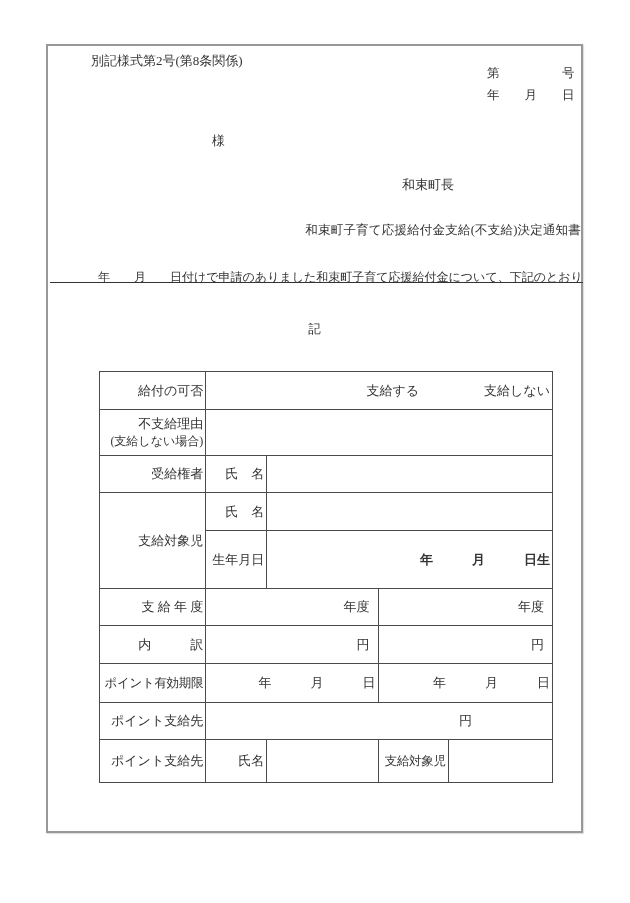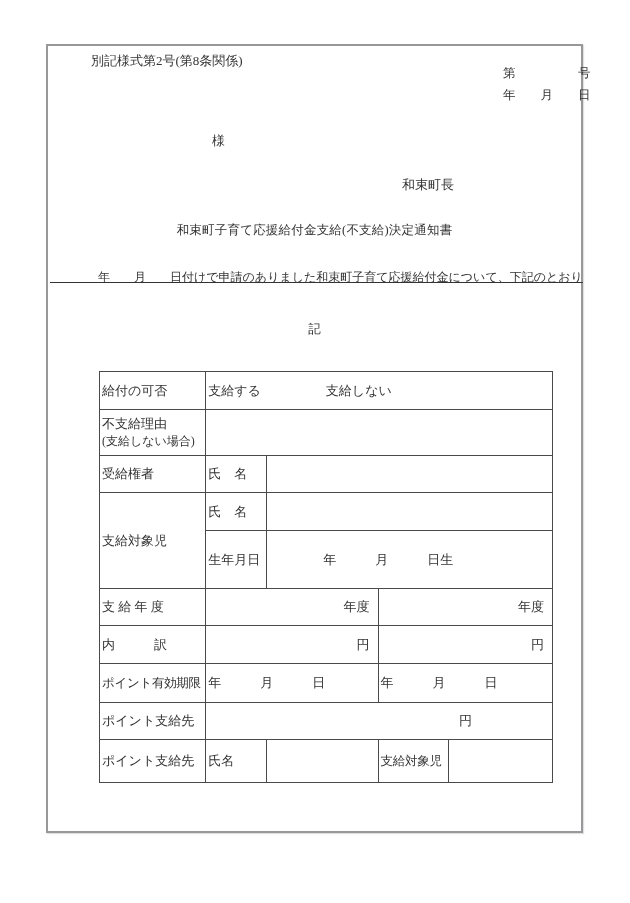--- a/index.html
+++ b/index.html
@@ -9,40 +9,40 @@
     color:#333333;
     -webkit-font-smoothing:antialiased;
   }
   .sheet{
     position:absolute;left:46px;top:44px;width:537px;height:789px;
     box-sizing:border-box;border:2px solid #98989a;background:#ffffff;
     box-shadow:1px 1px 1px rgba(0,0,0,0.12);
   }
   .abs{position:absolute;white-space:nowrap;}
   .form-label{left:23px;top:6px;font-size:13px;margin-left:20px;}
-  .doc-meta{left:439px;top:16px;font-size:12.5px;line-height:22px;text-align:left;margin-left:16px;}
+  .doc-meta{left:439px;top:16px;font-size:12.5px;line-height:22px;text-align:left;}
   .addressee{left:164px;top:86px;font-size:13px;}
   .sender{left:354px;top:130px;font-size:13px;}
-  .doc-title{left:0;top:176px;width:100%;text-align:center;font-size:12.5px;letter-spacing:0.2px;}
+  .doc-title{left:0;top:176px;width:100%;text-align:right;font-size:12.5px;letter-spacing:0.2px;}
   .body-text{left:2px;top:218px;width:531px;font-size:12px;line-height:26px;text-decoration:underline;}
   .body-line{white-space:nowrap;}
   .ki-marker{left:0;top:270px;width:100%;text-align:center;font-size:12.5px;line-height:26px;}
 
   .form-table{
     position:absolute;left:51px;top:325px;width:454px;
     border-collapse:collapse;table-layout:fixed;font-size:13px;background:#ffffff;
   }
   .form-table td{
-    border:1px solid #4a4a4a;padding:0 2px;text-align:left;vertical-align:middle;
+    border:1px solid #4a4a4a;padding:0 2px;text-align:right;vertical-align:middle;
     overflow:hidden;
   }
   .col1{width:106px;}.col2{width:61px;}.col3{width:111px;}.col4{width:70px;}.col5{width:104px;}
   .form-table td.rt{text-align:right;padding-right:8px;}
   .form-table td.padbig{padding-right:80px;}
-  .form-table td.dob{padding-left:56px;}
+  .form-table td.dob{padding-left:56px;font-weight:bold;}
   .form-table td .small{font-size:12px;}
   .form-table td.tight{font-size:12.5px;letter-spacing:-0.3px;margin-left:19px;}
 </style>
 </head>
 <body>
 
 <div class="sheet">
 
   <div class="abs form-label">別記様式第2号(第8条関係)</div>
 

